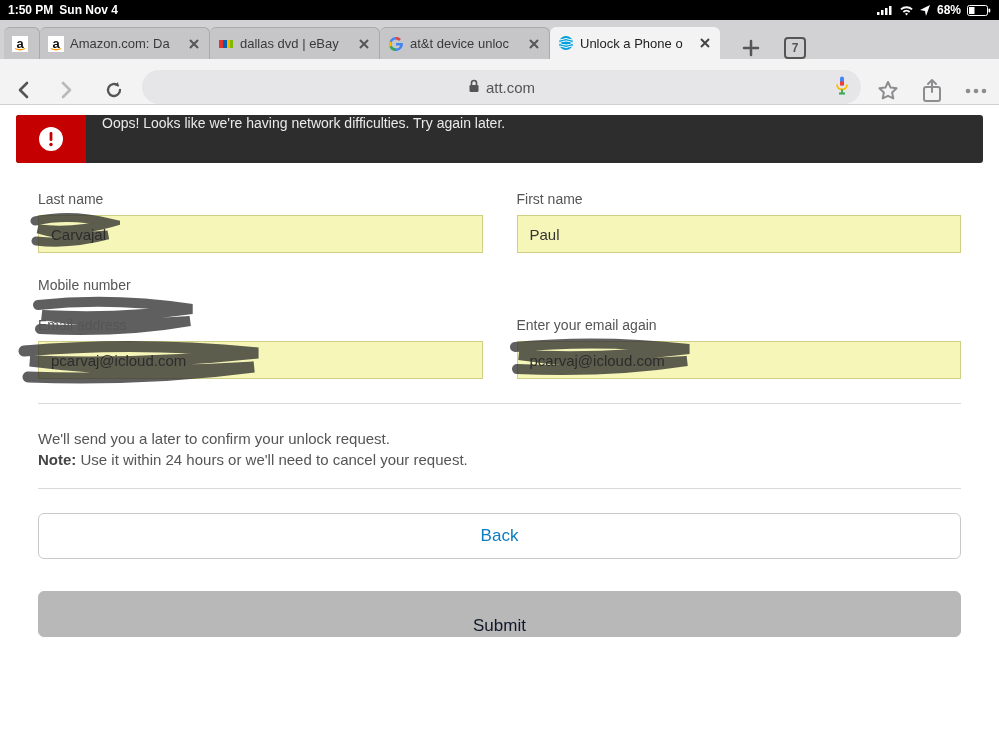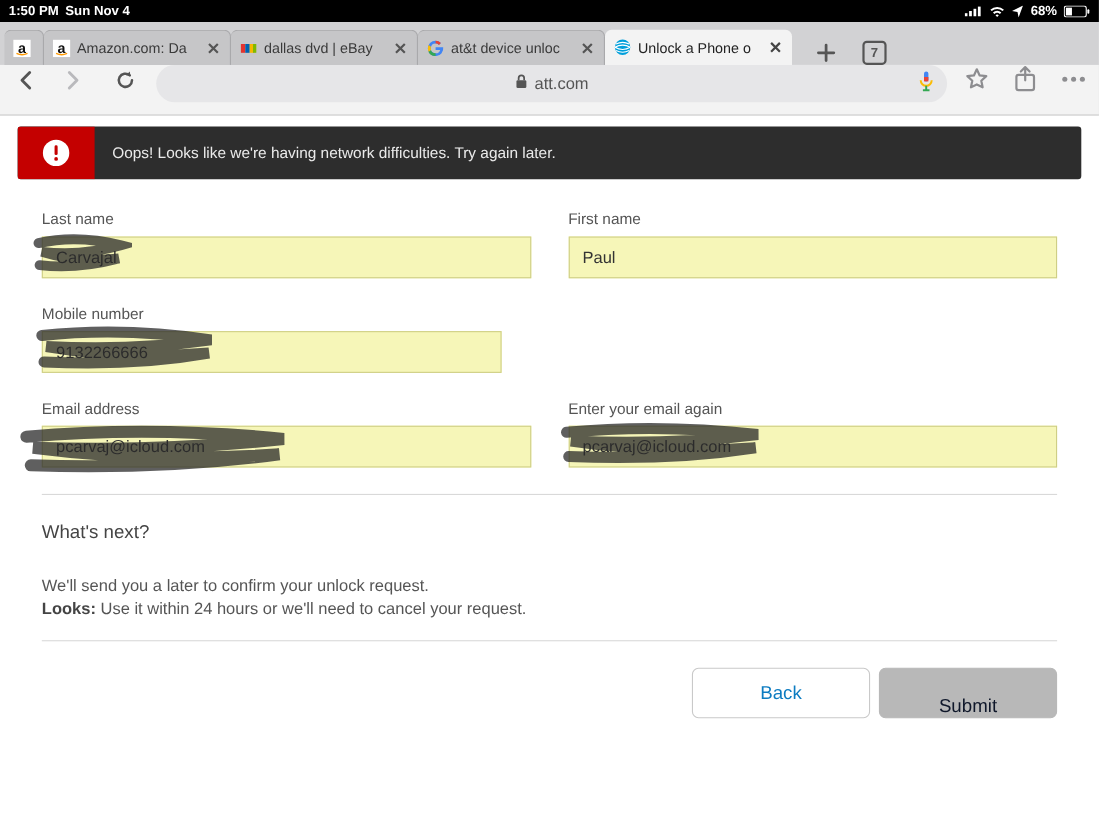--- a/index.html
+++ b/index.html
@@ -13,45 +13,45 @@
   .tabstrip { height: 39px; display: flex; align-items: flex-end; padding: 0 4px 0 4px; gap: 0; }
   .tab { height: 32px; display: flex; align-items: center; gap: 6px; padding: 0 8px 0 8px; font-size: 13px; color: #3a3a3a; border-radius: 6px 6px 0 0; max-width: 178px; min-width: 170px; position: relative; white-space: nowrap; overflow: hidden; flex: 0 0 auto; }
   .tab .label { overflow: hidden; text-overflow: clip; white-space: nowrap; flex: 1 1 auto; }
   .tab.active { background: #f3f3f3; color: #222; }
   .tab:not(.active) { background: #c6c6c8; border-top: 1px solid #a9a9ab; border-right: 1px solid #a9a9ab; }
   .tab .close { width: 14px; height: 14px; flex: 0 0 14px; }
   .tab .favicon { width: 16px; height: 16px; flex: 0 0 16px; display:flex; align-items:center; justify-content:center; }
   .tab-actions { display: flex; align-items: center; gap: 22px; padding: 0 16px 0 20px; }
   .tab-actions .newtab, .tab-actions .count { width: 22px; height: 22px; display:flex; align-items:center; justify-content:center; color:#555; }
   .count-box { border:2px solid #555; border-radius:4px; width:22px; height:22px; display:flex; align-items:center; justify-content:center; font-size:12px; font-weight:700; }
-  .toolbar { height: 46px; background: #f3f3f3; display:flex; align-items:flex-start; padding: 0 10px; gap: 14px; border-bottom:1px solid #d0d0d0; }
+  .toolbar { height: 46px; background: #f3f3f3; display:flex; align-items:flex-end; padding: 0 10px; gap: 14px; border-bottom:1px solid #d0d0d0; }
   .nav-btn { width:28px; height:28px; display:flex; align-items:center; justify-content:center; color:#7f7f82; }
   .nav-btn.enabled { color:#555; }
   .omnibox { flex:1 1 auto; height:34px; background:#e6e6e8; border-radius:17px; display:flex; align-items:center; justify-content:center; position:relative; color:#555; font-size:15px; }
   .omnibox .lock { margin-right:6px; }
   .omnibox .mic { position:absolute; right:12px; top:50%; transform:translateY(-50%); }
   .toolbar-right { display:flex; align-items:center; gap:18px; color:#7d7d80; }
   .toolbar-right .star, .toolbar-right .share, .toolbar-right .more { width:26px; height:26px; display:flex; align-items:center; justify-content:center; }
   
   .page { padding: 10px 16px 0 16px; }
-  .alert { display:flex; align-items:center; height:48px; border-radius:3px; overflow:hidden; background:#2d2d2d; color:#eaeaea; font-size:14px; }
+  .alert { display:flex; align-items:flex-start; height:48px; border-radius:3px; overflow:hidden; background:#2d2d2d; color:#eaeaea; font-size:14px; }
   .alert .alert-icon { width:70px; height:100%; background:#c40000; display:flex; align-items:center; justify-content:center; }
   .alert .alert-text { padding:0 16px; }
   .form { padding: 28px 22px 0 22px; }
   .row { display:flex; gap:34px; margin-bottom: 24px; }
   .field { flex:1 1 0; display:flex; flex-direction:column; gap:8px; position:relative; }
   .field.half-only { max-width: 418px; }
   .field label { font-size:14px; color:#555; }
   .field input { height:38px; border:1px solid #cfcf85; background:#f6f6b8; padding:0 12px; font-size:15px; color:#333; outline:none; }
   .redact { position:absolute; pointer-events:none; }
   .divider { border:none; border-top:1px solid #d9d9d9; margin: 18px 0 24px 0; }
   .whats-next h3 { font-size:17px; font-weight:500; color:#444; margin-bottom:28px; }
   .whats-next p { font-size:15px; color:#555; line-height:1.4; }
   .whats-next .note-label { font-weight:700; color:#444; }
-  .actions { display:flex; justify-content:flex-end; gap:8px; padding: 0 22px; margin-top:4px; }
+  .actions { display:flex; justify-content:flex-end; gap:32px; padding: 0 22px; margin-top:4px;flex-direction:column; }
   .btn { height:46px; min-width:162px; border-radius:6px; font-size:17px; font-weight:500; display:flex; align-items:center; justify-content:center; cursor:pointer; }
   .btn-back { background:#fff; color:#0d7cc1; border:1px solid #c9c9c9; }
   .btn-submit { background:#b8b8b8; color:#0f172a; border:1px solid #b8b8b8;align-items:flex-end; }
 </style>
 </head>
 <body>
 
 <div class="status-bar">
   <div class="status-left">
     <span>1:50 PM</span>
@@ -260,21 +260,20 @@
       </div>
       <div class="field">
         <label>First name</label>
         <input type="text" value="Paul" style="">
       </div>
     </div>
 
     <div class="row" style="margin-top:10px;">
       <div class="field half-only">
         <label>Mobile number</label>
-        <input type="text" value="9132266666" style="">
         <svg class="redact" style="left:-6px; top:18px;" width="170" height="44" viewBox="0 0 170 44">
             <path d="M6 10 Q80 2 160 14 Q90 24 10 20 Q80 32 158 26 Q90 38 8 34" stroke="#2a2a2a" stroke-width="10" fill="none" stroke-linecap="round" opacity="0.75"></path>
           </svg>
       </div>
     </div>
 
     <div class="row" style="margin-top:10px;">
       <div class="field">
         <label>Email address</label>
         <input type="text" value="pcarvaj@icloud.com" style="">
@@ -287,24 +286,23 @@
         <input type="text" value="pcarvaj@icloud.com" style="">
         <svg class="redact" style="left:-8px; top:20px;" width="190" height="40" viewBox="0 0 190 40">
             <path d="M6 10 Q90 2 180 12 Q100 22 10 18 Q90 30 178 24 Q100 36 8 32" stroke="#2a2a2a" stroke-width="10" fill="none" stroke-linecap="round" opacity="0.75"></path>
           </svg>
       </div>
     </div>
 
     <hr class="divider">
 
     <div class="whats-next">
-      <h3>What's next?</h3>
       <p>We'll send you a later to confirm your unlock request.</p>
       <p>
-        <span class="note-label">Looks:</span><span> Use it within 24 hours or we'll need to cancel your request.</span>
+        <span class="note-label">Note:</span><span> Use it within 24 hours or we'll need to cancel your request.</span>
       </p>
     </div>
 
     <hr class="divider">
   </div>
 
   <div class="actions">
     <div class="btn btn-back">
       <span>Back</span>
     </div>

